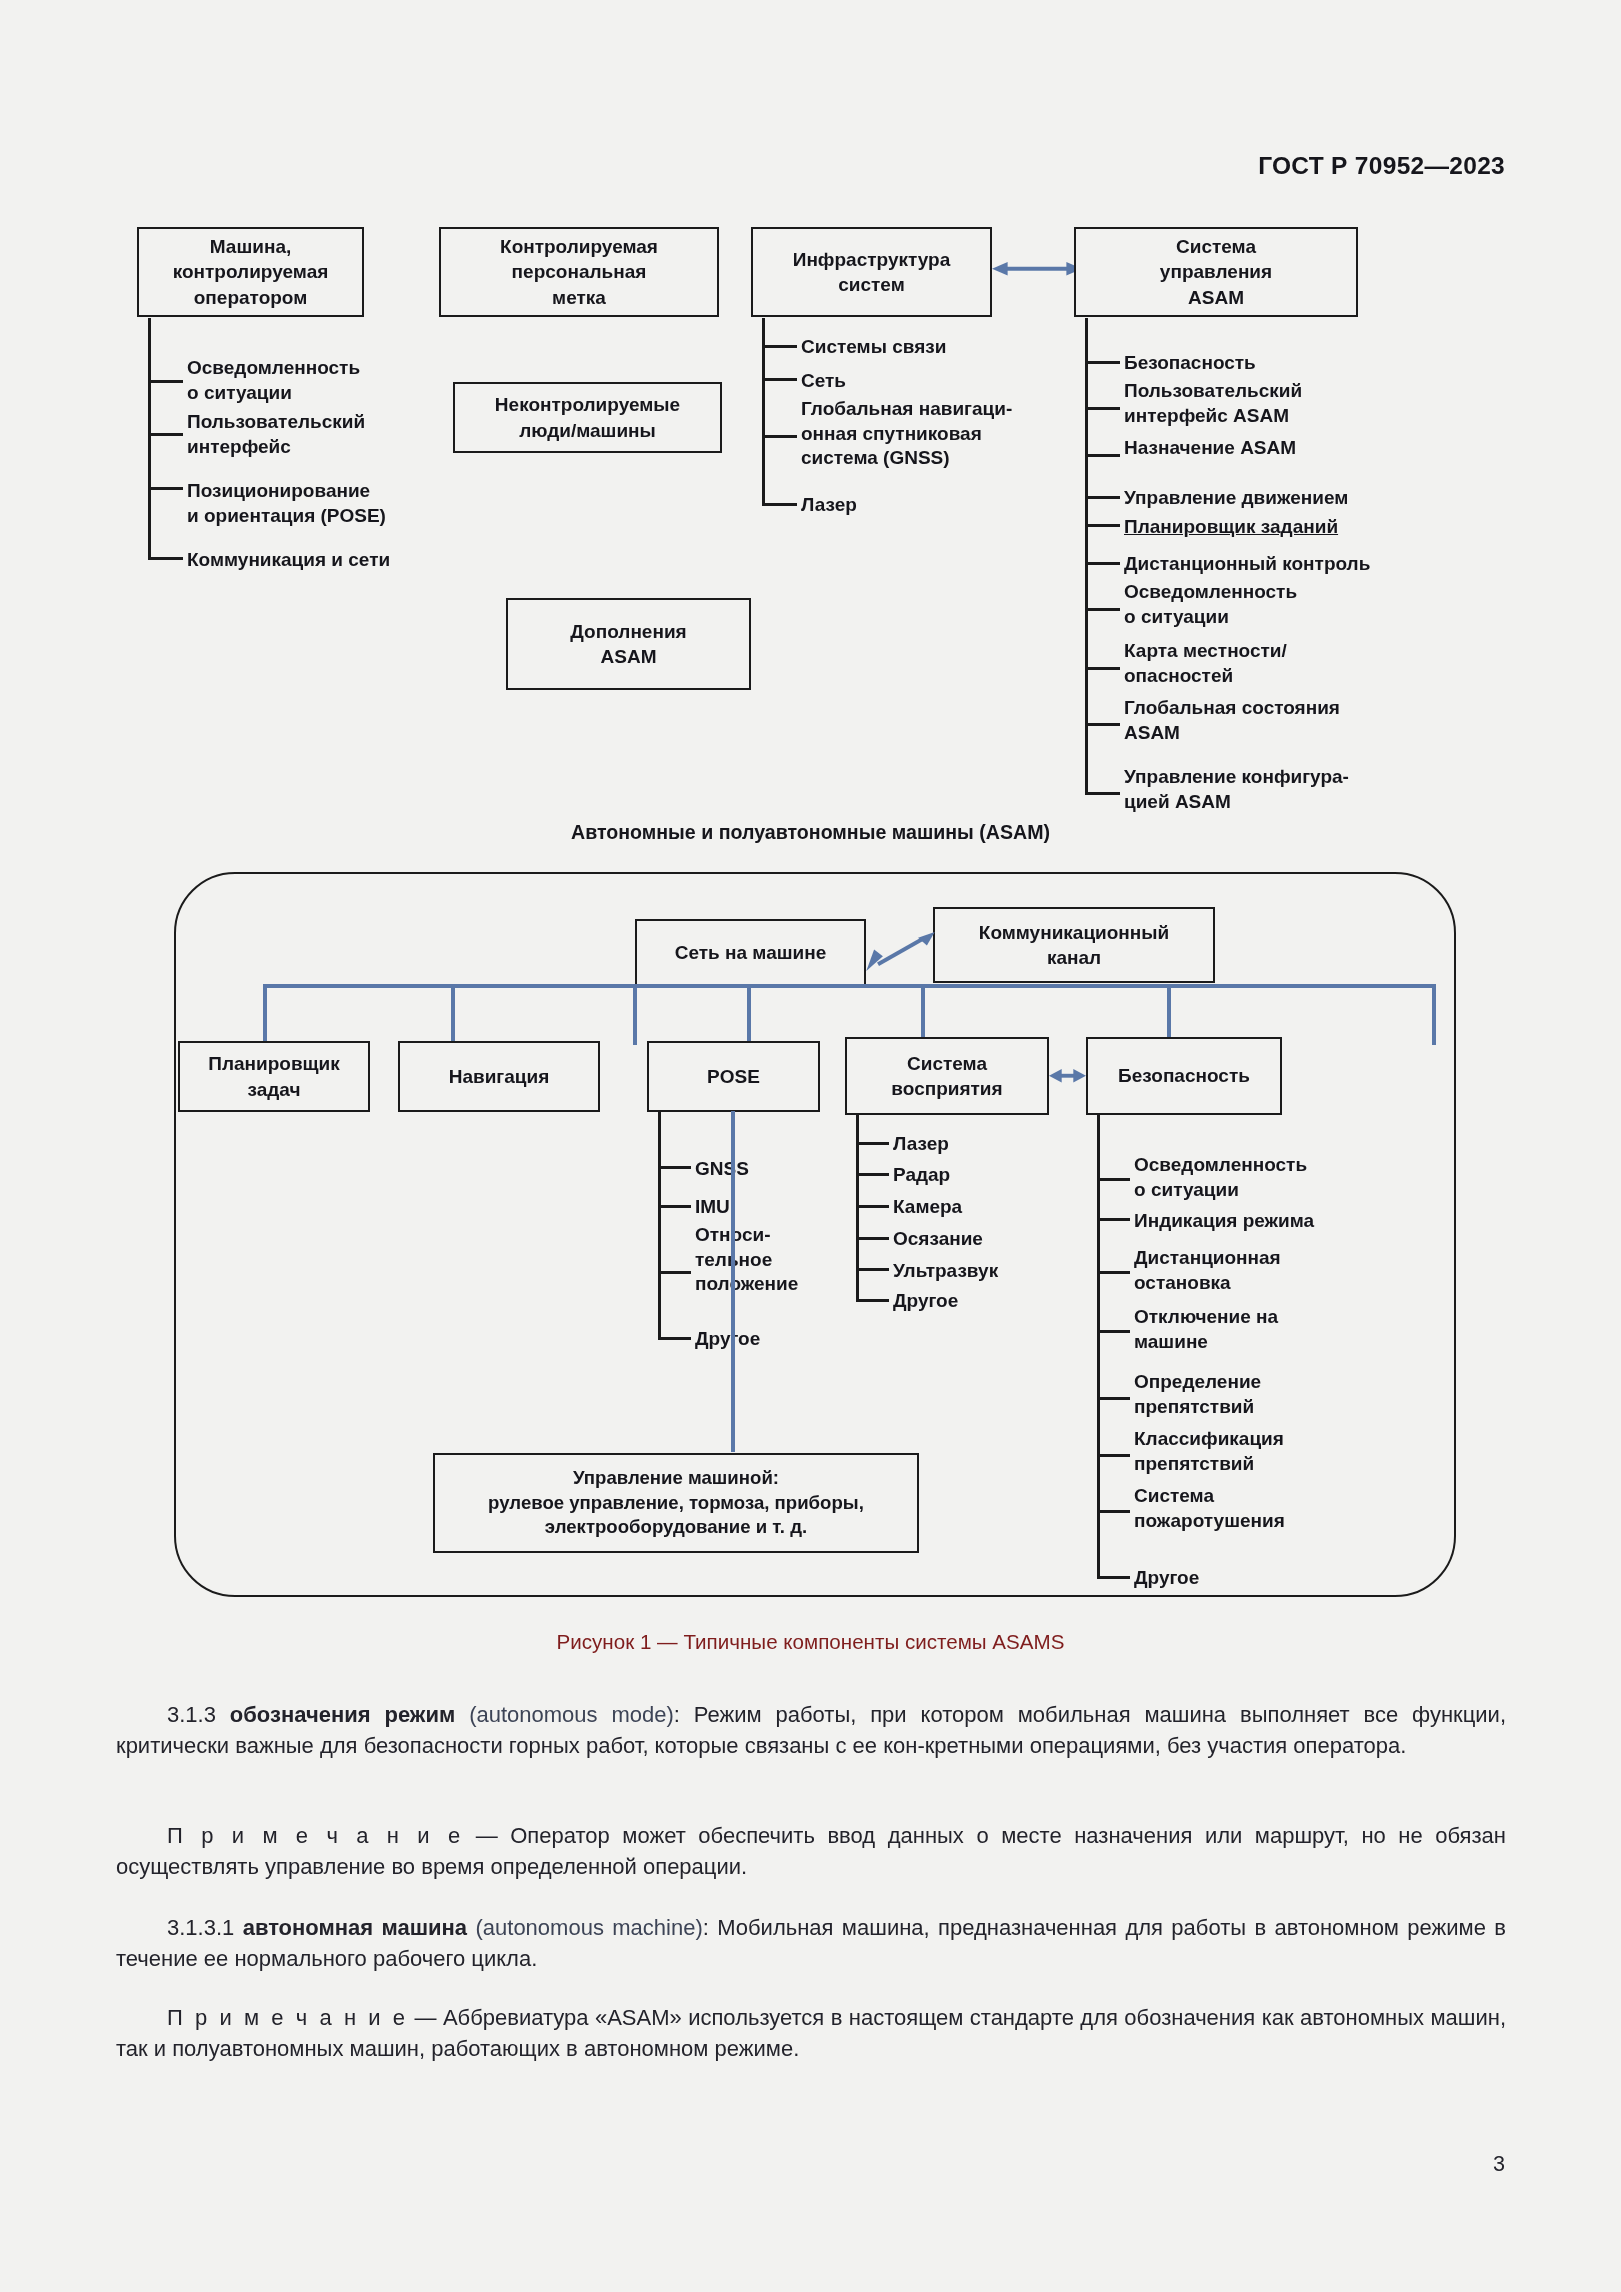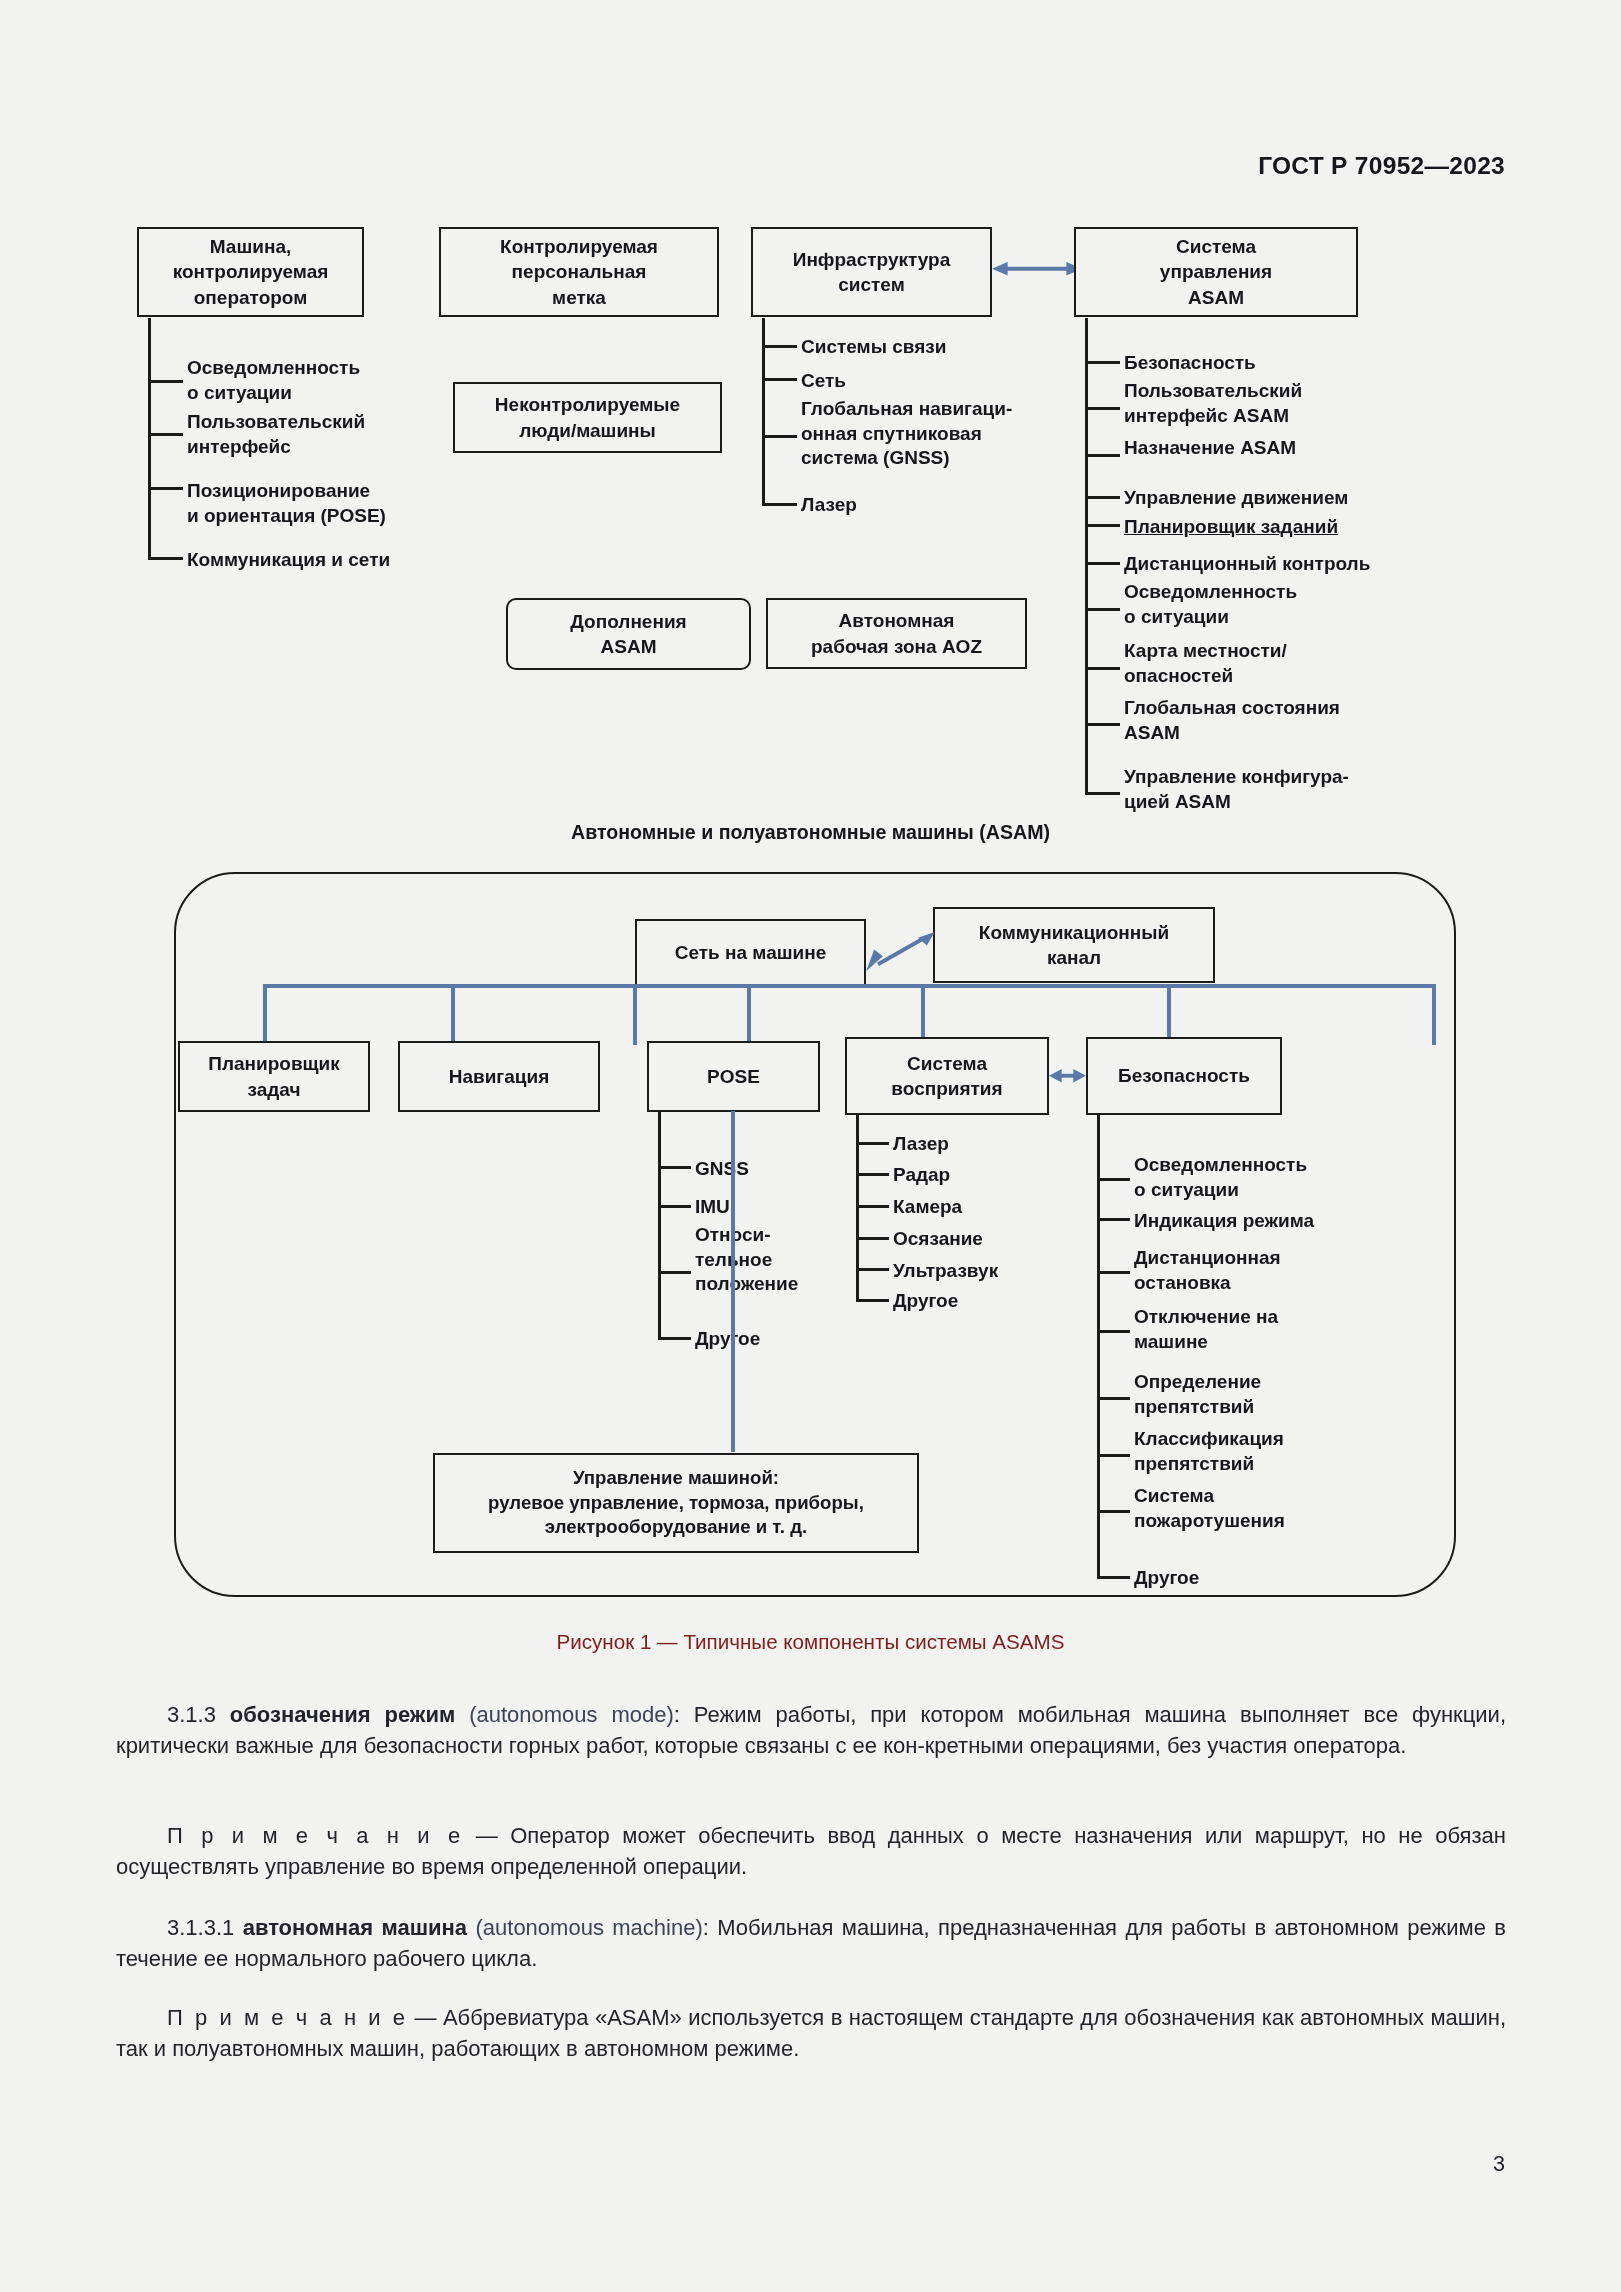--- a/index.html
+++ b/index.html
@@ -158,25 +158,23 @@
   <div class="li" style="left: 1124px; top: 552px; white-space: pre-line;">Дистанционный контроль</div>
   <div class="li" style="left: 1124px; top: 580px; white-space: pre-line;">Осведомленность
 о ситуации</div>
   <div class="li" style="left: 1124px; top: 639px; white-space: pre-line;">Карта местности/
 опасностей</div>
   <div class="li" style="left: 1124px; top: 696px; white-space: pre-line;">Глобальная состояния
 ASAM</div>
   <div class="li" style="left: 1124px; top: 765px; white-space: pre-line;">Управление конфигура-
 цией ASAM</div>
 
-  <div class="box" style="left: 506px; top: 598px; width: 245px; height: 72px; white-space: pre-line; border-radius: 10px;">Дополнения
+  <div class="box" style="left: 506px; top: 598px; width: 245px; height: 92px; white-space: pre-line;">Дополнения
 ASAM</div>
 
-  <div class="box" style="left: 766px; top: 598px; width: 261px; height: 71px; white-space: pre-line;">Автономная
-рабочая зона AOZ</div>
 
   <div class="cap bold" style="left:0;top:821px;width:1621px;">Автономные и полуавтономные машины (ASAM)</div>
 
   <div class="rounded" style="left:174px;top:872px;width:1282px;height:725px;"></div>
 
   <div class="box" style="left: 635px; top: 919px; width: 231px; height: 67px; white-space: pre-line;">Сеть на машине</div>
 
   <div class="box" style="left: 933px; top: 907px; width: 282px; height: 76px; white-space: pre-line;">Коммуникационный
 канал</div>
   <svg class="arrow" style="left:866px;top:929px;" width="69" height="43" viewBox="0 0 70 44">

